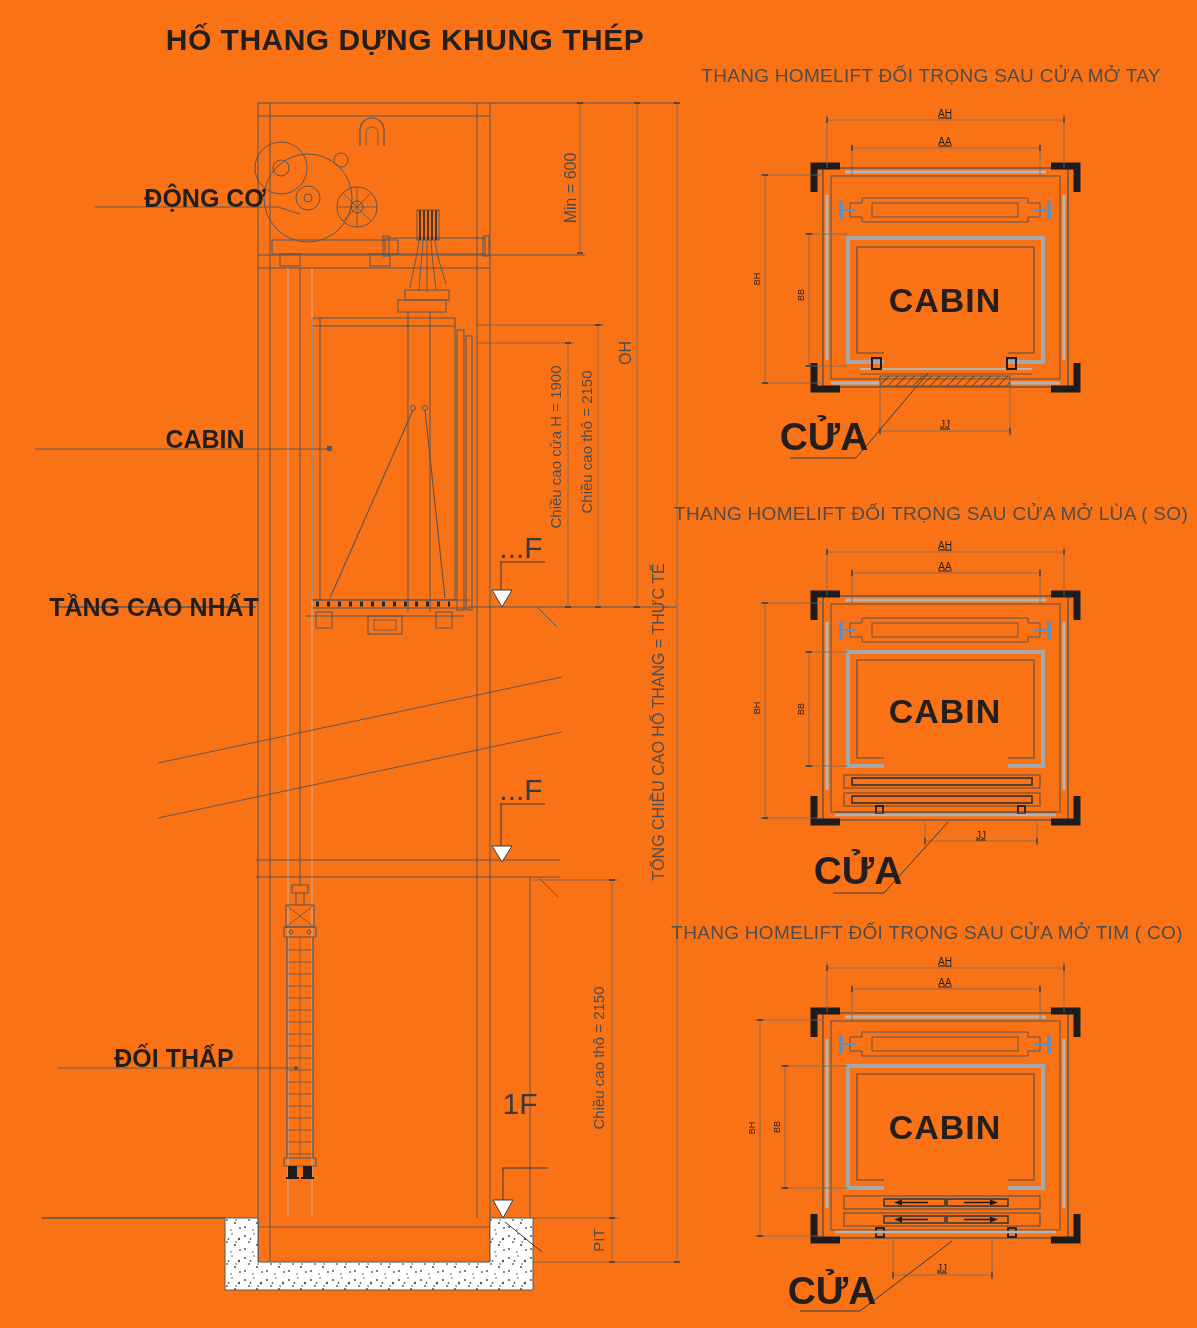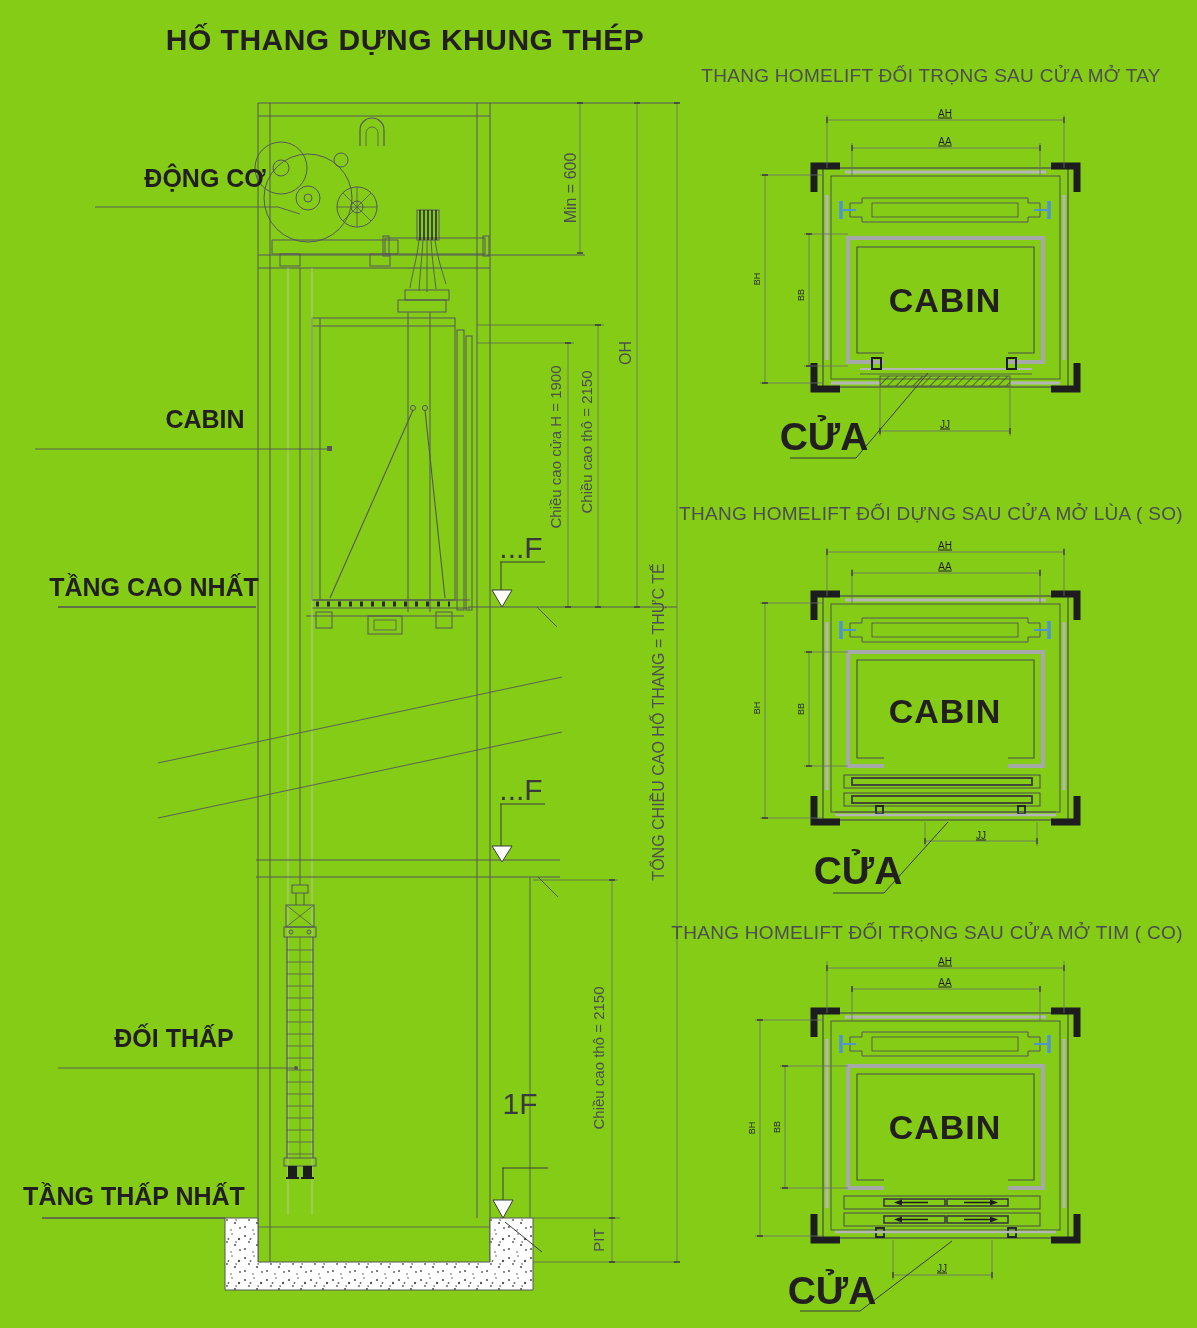--- a/index.html
+++ b/index.html
@@ -1,23 +1,23 @@
 <!DOCTYPE html>
 <html><head>
 <meta charset="utf-8">
 <style>
   html,body{margin:0;padding:0;background:#ffffff;}
-  #stage{position:relative;width:1197px;height:1328px;background:#84cc16;overflow:hidden;
+  #stage{position:relative;width:1197px;height:1328px;background:#f97316;overflow:hidden;
          font-family:"Liberation Sans",sans-serif;}
   #linework{position:absolute;left:0;top:0;}
   .lbl{position:absolute;transform:translate(-50%,-50%);white-space:nowrap;color:#231f20;}
   .vlbl{position:absolute;transform:translate(-50%,-50%) rotate(-90deg);white-space:nowrap;}
   .t-main{font-weight:bold;font-size:30px;letter-spacing:.5px;color:#231f20;}
   .t-plan-title{font-size:19px;color:#4d4d4f;letter-spacing:.3px;}
-  .t-bold{font-weight:bold;font-size:25px;color:#231f20;}
+  .t-bold{font-weight:bold;font-size:25px;color:#231f20;margin-top:20px;}
   .t-cabin{font-weight:bold;font-size:34px;letter-spacing:1px;color:#231f20;}
   .t-cua{font-weight:bold;font-size:39px;color:#231f20;}
   .t-dim{font-size:10px;color:#231f20;text-decoration:underline;}
   .t-dim-s{font-size:9px;color:#231f20;}
   .t-marker{font-size:30px;color:#3a3a3c;}
   .t-vdim{font-size:15px;color:#4d4d4f;}
   .t-vdim-lg{font-size:16px;color:#4d4d4f;}
 </style>
 </head>
 <body>
@@ -298,21 +298,20 @@
     <path d="M800 1311 H860 L952 1241" stroke="#3a3a3c" stroke-width="1"></path>
   </g>
 </svg>
 
   <div class="lbl t-main" style="left:405px;top:40px;">HỐ THANG DỰNG KHUNG THÉP</div>
 
   <div class="lbl t-bold" style="left:205px;top:178px;">ĐỘNG CƠ</div>
   <div class="lbl t-bold" style="left:205px;top:419px;">CABIN</div>
   <div class="lbl t-bold" style="left:154px;top:587px;">TẦNG CAO NHẤT</div>
   <div class="lbl t-bold" style="left:174px;top:1038px;">ĐỐI THẤP</div>
-  <div class="lbl t-bold" style="left:134px;top:1196px;">TẦNG THẤP NHẤT</div>
 
   <div class="lbl t-marker" style="left:521px;top:548px;">...F</div>
   <div class="lbl t-marker" style="left:521px;top:790px;">...F</div>
   <div class="lbl t-marker" style="left:520px;top:1104px;">1F</div>
 
   <div class="vlbl t-vdim-lg" style="left:571px;top:188px;">Min = 600</div>
   <div class="vlbl t-vdim-lg" style="left:626px;top:353px;">OH</div>
   <div class="vlbl t-vdim" style="left:555px;top:447px;">Chiều cao cửa H = 1900</div>
   <div class="vlbl t-vdim" style="left:586px;top:442px;">Chiều cao thô = 2150</div>
   <div class="vlbl t-vdim-lg" style="left:659px;top:722px;">TỔNG CHIỀU CAO HỐ THANG = THỰC TẾ</div>
@@ -321,21 +320,21 @@
 
   <div class="lbl t-plan-title" style="left:931px;top:76px;text-align:center;">THANG HOMELIFT ĐỐI TRỌNG SAU CỬA MỞ TAY</div>
   <div class="lbl t-cabin" style="left:945px;top:300px;">CABIN</div>
   <div class="lbl t-cua" style="left:824px;top:437px;">CỬA</div>
   <div class="lbl t-dim" style="left:945px;top:113px;">AH</div>
   <div class="lbl t-dim" style="left:945px;top:141px;">AA</div>
   <div class="vlbl t-dim-s" style="left:757px;top:279px;">BH</div>
   <div class="vlbl t-dim-s" style="left:801px;top:295px;">BB</div>
   <div class="lbl t-dim" style="left:945px;top:424px;">JJ</div>
 
-  <div class="lbl t-plan-title" style="left:931px;top:514px;">THANG HOMELIFT ĐỐI DỰNG SAU CỬA MỞ LÙA ( SO)</div>
+  <div class="lbl t-plan-title" style="left:931px;top:514px;">THANG HOMELIFT ĐỐI TRỌNG SAU CỬA MỞ LÙA ( SO)</div>
   <div class="lbl t-cabin" style="left:945px;top:711px;">CABIN</div>
   <div class="lbl t-cua" style="left:858px;top:871px;">CỬA</div>
   <div class="lbl t-dim" style="left:945px;top:545px;">AH</div>
   <div class="lbl t-dim" style="left:945px;top:566px;">AA</div>
   <div class="vlbl t-dim-s" style="left:757px;top:708px;">BH</div>
   <div class="vlbl t-dim-s" style="left:801px;top:709px;">BB</div>
   <div class="lbl t-dim" style="left:981px;top:835px;">JJ</div>
 
   <div class="lbl t-plan-title" style="left:927px;top:933px;text-align:right;">THANG HOMELIFT ĐỐI TRỌNG SAU CỬA MỞ TIM ( CO)</div>
   <div class="lbl t-cabin" style="left:945px;top:1127px;">CABIN</div>

